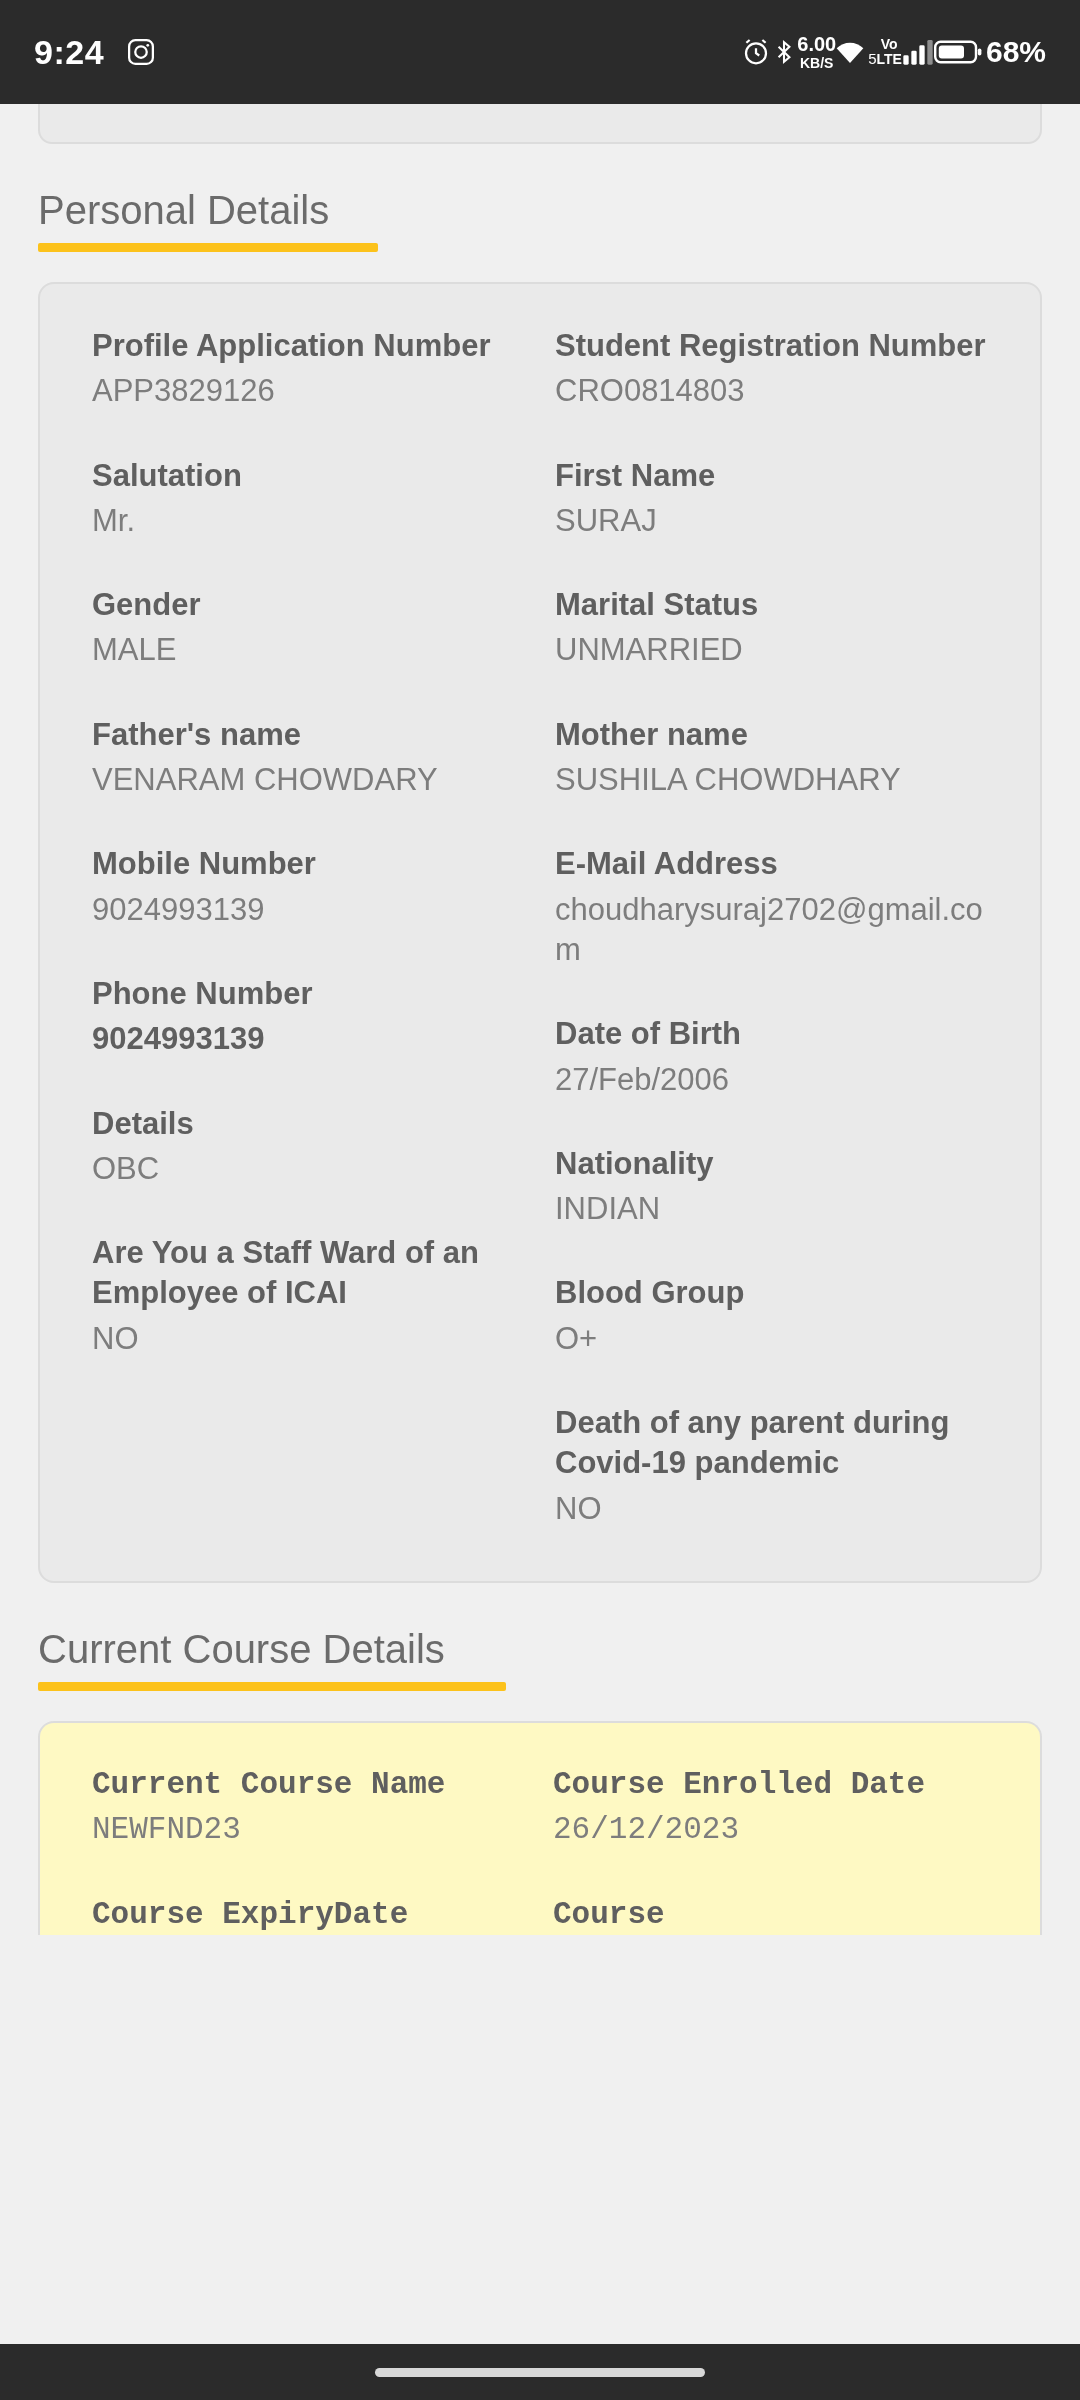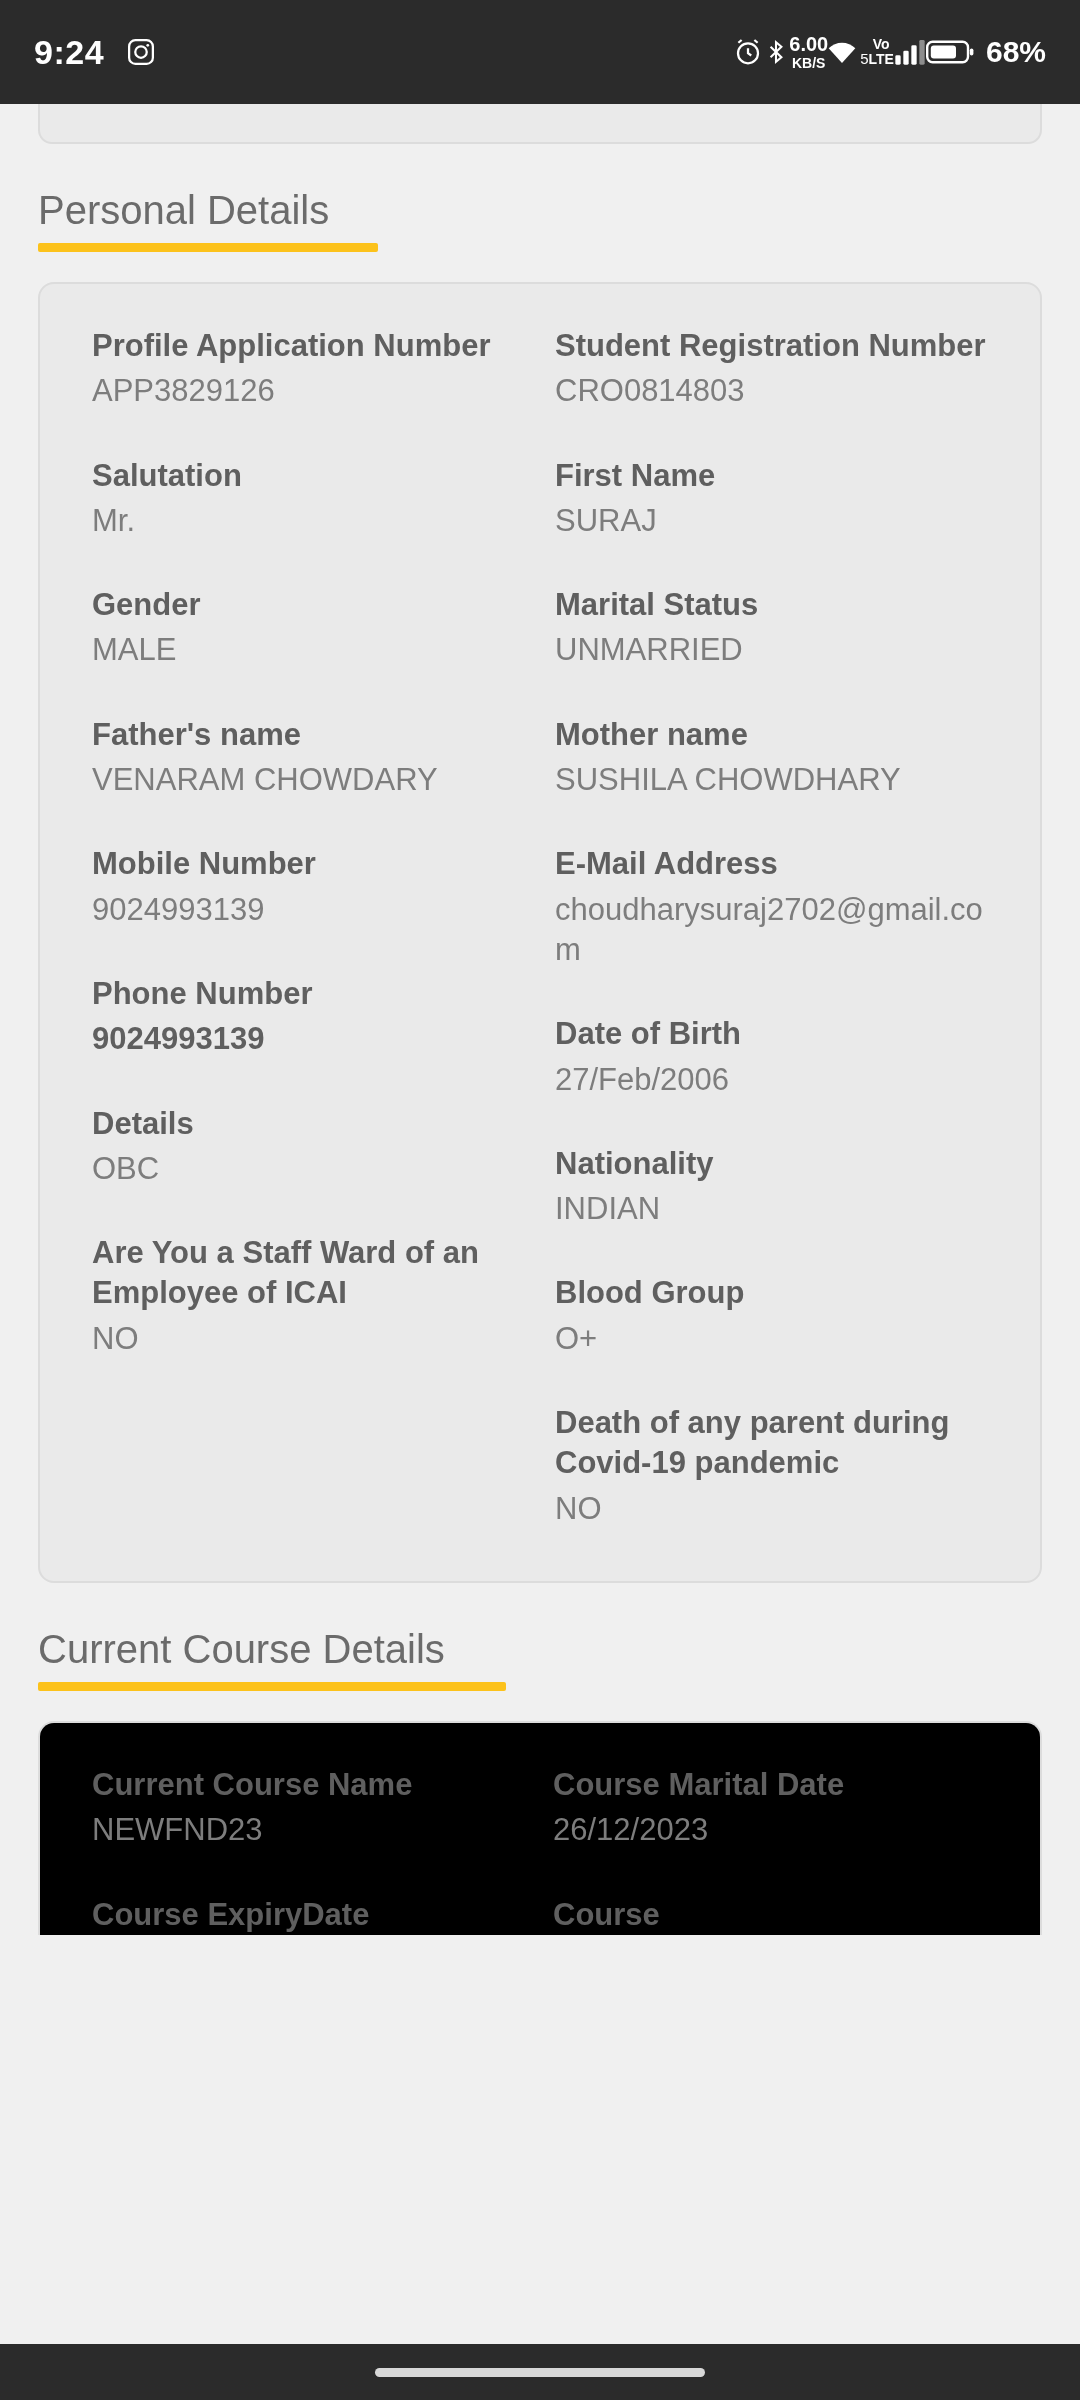--- a/index.html
+++ b/index.html
@@ -61,21 +61,21 @@
     display: flex;
     flex-direction: column;
     align-items: center;
     line-height: 1.05;
     font-size: 14px;
     font-weight: bold;
   }
   .sb-batt-pct {
     font-size: 30px;
     font-weight: bold;
-    margin-left: 12px;
+    margin-left: 4px;
   }
 
   
   .content {
     flex: 1 1 auto;
     position: relative;
     overflow: hidden;
     padding: 0 38px;
   }
 
@@ -109,22 +109,23 @@
     border: 2px solid #dcdcdc;
     border-radius: 16px;
     background: #eaeaea;
     padding: 42px 48px 52px 52px;
   }
   .card-bottom {
     margin-top: 30px;
     border: 2px solid #dcdcdc;
     border-bottom: none;
     border-radius: 16px 16px 0 0;
-    background: #000000;
+    background: #fef9c3;
     padding: 42px 52px 0 52px;
+    font-family: Liberation Mono, monospace;
   }
 
   .grid {
     display: grid;
     grid-template-columns: 1fr 1fr;
     column-gap: 26px;
   }
   .col { display: flex; flex-direction: column; }
 
   .field { margin-bottom: 44px; }
@@ -326,21 +327,21 @@
             <div class="field">
               <div class="f-label">Current Course Name</div>
               <div class="f-value">NEWFND23</div>
             </div>
             <div class="field">
               <div class="f-label">Course ExpiryDate</div>
             </div>
           </div>
           <div class="col">
             <div class="field">
-              <div class="f-label">Course Marital Date</div>
+              <div class="f-label">Course Enrolled Date</div>
               <div class="f-value">26/12/2023</div>
             </div>
             <div class="field">
               <div class="f-label">Course</div>
             </div>
           </div>
         </div>
       </div>
     </div>
 

